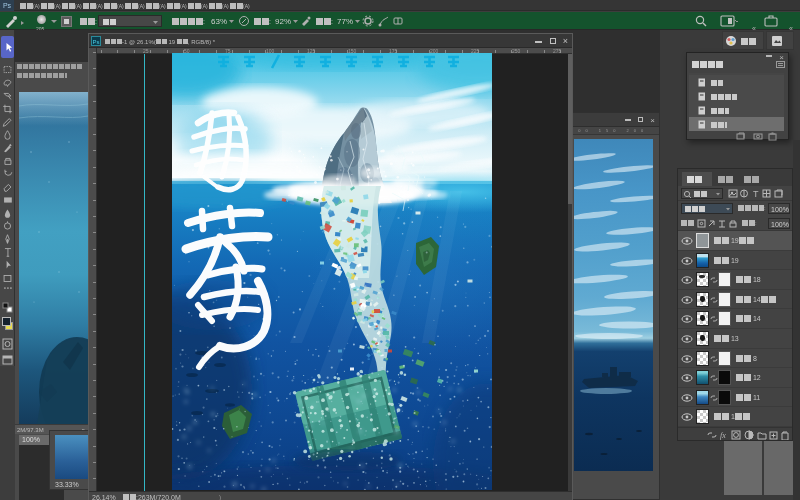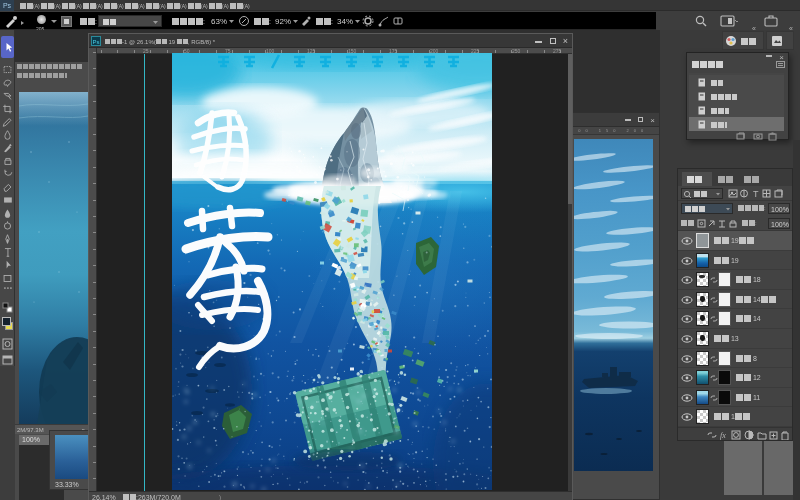--- a/index.html
+++ b/index.html
@@ -15,21 +15,21 @@
       <div class="abs" style="left:62px;top:3px"><span style="display:inline-block;width:13px;height:6px;background:repeating-linear-gradient(90deg,#bdbdbd 0,#bdbdbd 6px,transparent 6px,transparent 7px);vertical-align:top;margin-right:0px;position:relative;top:0px"></span><span style="color:#bdbdbd;font-size:5px;vertical-align:top">(A)</span></div>
       <div class="abs" style="left:83px;top:3px"><span style="display:inline-block;width:13px;height:6px;background:repeating-linear-gradient(90deg,#bdbdbd 0,#bdbdbd 6px,transparent 6px,transparent 7px);vertical-align:top;margin-right:0px;position:relative;top:0px"></span><span style="color:#bdbdbd;font-size:5px;vertical-align:top">(A)</span></div>
       <div class="abs" style="left:104px;top:3px"><span style="display:inline-block;width:13px;height:6px;background:repeating-linear-gradient(90deg,#bdbdbd 0,#bdbdbd 6px,transparent 6px,transparent 7px);vertical-align:top;margin-right:0px;position:relative;top:0px"></span><span style="color:#bdbdbd;font-size:5px;vertical-align:top">(A)</span></div>
       <div class="abs" style="left:125px;top:3px"><span style="display:inline-block;width:13px;height:6px;background:repeating-linear-gradient(90deg,#bdbdbd 0,#bdbdbd 6px,transparent 6px,transparent 7px);vertical-align:top;margin-right:0px;position:relative;top:0px"></span><span style="color:#bdbdbd;font-size:5px;vertical-align:top">(A)</span></div>
       <div class="abs" style="left:146px;top:3px"><span style="display:inline-block;width:13px;height:6px;background:repeating-linear-gradient(90deg,#bdbdbd 0,#bdbdbd 6px,transparent 6px,transparent 7px);vertical-align:top;margin-right:0px;position:relative;top:0px"></span><span style="color:#bdbdbd;font-size:5px;vertical-align:top">(A)</span></div>
       <div class="abs" style="left:167px;top:3px"><span style="display:inline-block;width:13px;height:6px;background:repeating-linear-gradient(90deg,#bdbdbd 0,#bdbdbd 6px,transparent 6px,transparent 7px);vertical-align:top;margin-right:0px;position:relative;top:0px"></span><span style="color:#bdbdbd;font-size:5px;vertical-align:top">(A)</span></div>
       <div class="abs" style="left:188px;top:3px"><span style="display:inline-block;width:13px;height:6px;background:repeating-linear-gradient(90deg,#bdbdbd 0,#bdbdbd 6px,transparent 6px,transparent 7px);vertical-align:top;margin-right:0px;position:relative;top:0px"></span><span style="color:#bdbdbd;font-size:5px;vertical-align:top">(A)</span></div>
       <div class="abs" style="left:209px;top:3px"><span style="display:inline-block;width:13px;height:6px;background:repeating-linear-gradient(90deg,#bdbdbd 0,#bdbdbd 6px,transparent 6px,transparent 7px);vertical-align:top;margin-right:0px;position:relative;top:0px"></span><span style="color:#bdbdbd;font-size:5px;vertical-align:top">(A)</span></div>
       <div class="abs" style="left:230px;top:3px"><span style="display:inline-block;width:13px;height:6px;background:repeating-linear-gradient(90deg,#bdbdbd 0,#bdbdbd 6px,transparent 6px,transparent 7px);vertical-align:top;margin-right:0px;position:relative;top:0px"></span><span style="color:#bdbdbd;font-size:5px;vertical-align:top">(A)</span></div>
     </div>
-    <div class="abs" style="left:0;top:12px;width:656px;height:18px;background:#000000;border-bottom:1px solid #282828">
+    <div class="abs" style="left:0;top:12px;width:800px;height:18px;background:#14532d;border-bottom:1px solid #282828">
       <svg class="abs" style="left:3px;top:2px" width="22" height="14">
         <path d="M3,12 L10,5 l2,2 L5,14Z" fill="#d0d0d0"></path>
         <circle cx="12" cy="4" r="2" fill="#d0d0d0"></circle>
         <path d="M18,7 l3,2 -3,2z" fill="#9a9a9a"></path>
       </svg>
       <div class="abs" style="left:36px;top:14px;width:12px;height:5px;color:#bbb;font-size:5px">205</div>
       <div class="abs" style="left:37px;top:3px;width:9px;height:9px;border-radius:50%;background:radial-gradient(#e8e8e8,#888)"></div>
       <svg class="abs" style="left:50px;top:7px" width="8" height="6">
         <path d="M1,1 l3,3 3,-3z" fill="#9a9a9a"></path>
       </svg>
@@ -55,21 +55,21 @@
       <div class="abs" style="left:254px;top:6px"><span style="display:inline-block;width:15px;height:7px;background:repeating-linear-gradient(90deg,#c0c0c0 0,#c0c0c0 7px,transparent 7px,transparent 8px);vertical-align:top;margin-right:0px;position:relative;top:0px"></span><span style="color:#c0c0c0;font-size:7px;vertical-align:top">:</span></div>
       <div class="abs" style="left:272px;top:3px;width:26px;height:12px;color:#cfcfcf;font-size:8px;padding:2px 0 0 3px">92%</div>
       <svg class="abs" style="left:292px;top:7px" width="7" height="5">
         <path d="M1,1 l2.5,3 2.5,-3z" fill="#9a9a9a"></path>
       </svg>
       <svg class="abs" style="left:300px;top:3px" width="12" height="12">
         <path d="M2,9 l5,-5 2,2 -5,5z" fill="#b0b0b0"></path>
         <circle cx="9" cy="3" r="1.5" fill="#b0b0b0"></circle>
       </svg>
       <div class="abs" style="left:316px;top:6px"><span style="display:inline-block;width:15px;height:7px;background:repeating-linear-gradient(90deg,#c0c0c0 0,#c0c0c0 7px,transparent 7px,transparent 8px);vertical-align:top;margin-right:0px;position:relative;top:0px"></span><span style="color:#c0c0c0;font-size:7px;vertical-align:top">:</span></div>
-      <div class="abs" style="left:334px;top:3px;width:26px;height:12px;color:#cfcfcf;font-size:8px;padding:2px 0 0 3px">34%</div>
+      <div class="abs" style="left:334px;top:3px;width:26px;height:12px;color:#cfcfcf;font-size:8px;padding:2px 0 0 3px">77%</div>
       <svg class="abs" style="left:354px;top:7px" width="7" height="5">
         <path d="M1,1 l2.5,3 2.5,-3z" fill="#9a9a9a"></path>
       </svg>
       <svg class="abs" style="left:362px;top:3px" width="12" height="12">
         <circle cx="6" cy="6" r="3" fill="none" stroke="#b0b0b0" stroke-width="1.5"></circle>
         <circle cx="6" cy="6" r="5" fill="none" stroke="#b0b0b0" stroke-dasharray="2 2"></circle>
       </svg>
       <svg class="abs" style="left:378px;top:3px" width="12" height="12">
         <path d="M2,10 C4,4 8,4 10,2" stroke="#b0b0b0" fill="none"></path>
         <circle cx="2" cy="10" r="1.5" fill="#b0b0b0"></circle>

